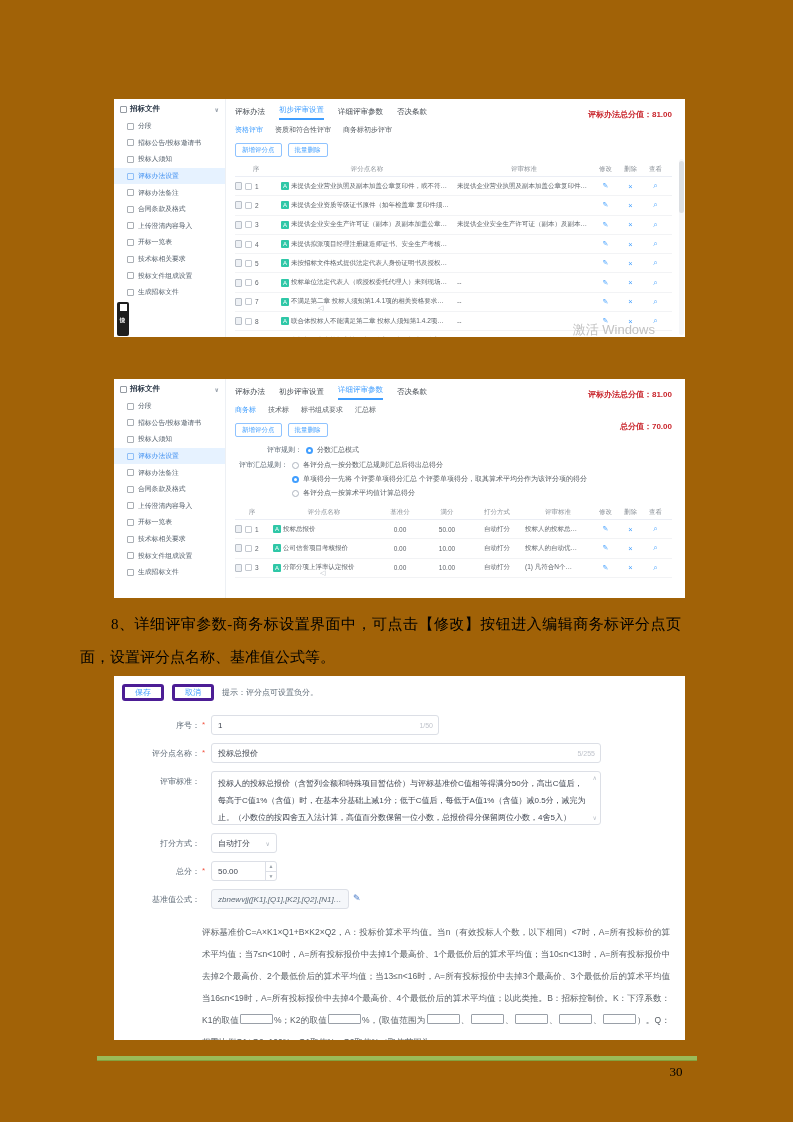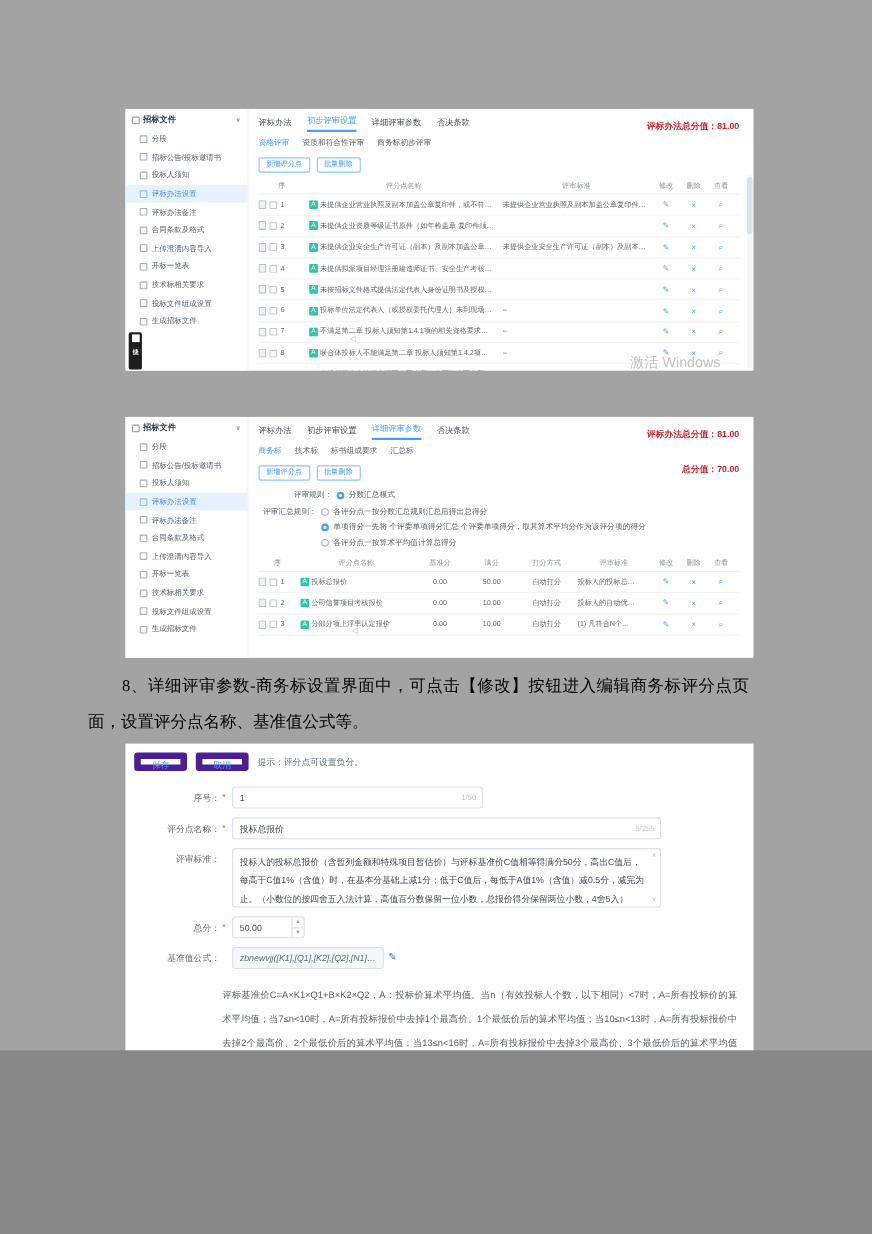--- a/index.html
+++ b/index.html
@@ -1,18 +1,18 @@
 <!DOCTYPE html>
 <html><head>
 <meta charset="utf-8">
 <style>
   * { margin:0; padding:0; box-sizing:border-box; }
   html,body { background:#888; }
   .page {
-    position:relative; width:793px; height:955px; margin:0 auto; background:#a3a3a3;
+    position:relative; width:793px; height:1122px; margin:0 auto; background:#a16207;
     font-family:"Liberation Sans","DejaVu Sans",sans-serif; overflow:hidden;
   }
   
   .shot { position:absolute; background:#fff; overflow:hidden; }
   #shot1 { left:114px; top:99px;  width:571px; height:238px; }
   #shot2 { left:114px; top:379px; width:571px; height:219px; }
 
   .sb { position:absolute; left:0; top:0; bottom:0; width:112px; border-right:1px solid #edf0f4; padding-top:3px; background:#fff; }
   .sb-head { display:flex; align-items:center; gap:3px; font-size:7.5px; color:#2d3a4a; font-weight:bold; padding:2px 6px 4px 6px; }
   .sb-head .chev { margin-left:auto; color:#9aa3ad; font-size:6px; }
@@ -68,21 +68,21 @@
 
   
   .para { position:absolute; left:80px; top:608px; width:601px;
     font-family:"Liberation Serif","DejaVu Serif",serif; font-size:15px; color:#000;
     line-height:33px; text-indent:31px; text-align:justify; }
 
   
   #modal { left:114px; top:676px; width:571px; height:364px; }
   .m-title { height:21px; background:#f6f7f9; border:1px solid #eceef1; display:flex; align-items:center; padding:0 8px; font-size:8.5px; color:#303133; }
   .m-bar { display:flex; align-items:center; gap:8px; margin:8px 0 14px 8px; }
-  .m-btn { border:6px solid #4c1d95; color:#409eff; font-size:8px; height:17px; padding:0 10px; border-radius:3px; background:#fff; }
+  .m-btn { border:3px solid #4c1d95; color:#409eff; font-size:8px; height:17px; padding:0 10px; border-radius:3px; background:#fff; }
   .m-hint { font-size:8px; color:#5f6b77; }
   .f-row { display:flex; align-items:flex-start; margin-bottom:8px; }
   .f-label { flex:0 0 86px; text-align:right; font-size:8px; color:#5f6b77; padding-top:5px; white-space:nowrap; }
   .star { color:#f25643; margin-left:2px; font-size:8px; padding-top:5px; width:7px; }
   .f-ctl { margin-left:2px; }
   .inp { border:1px solid #dcdfe6; border-radius:3px; height:20px; display:flex; align-items:center; padding:0 6px; font-size:8px; color:#3f4550; position:relative; background:#fff; }
   .counter { position:absolute; right:5px; color:#c0c4cc; font-size:7px; }
   .ta { border:1px solid #dcdfe6; border-radius:3px; width:390px; height:54px; padding:3px 14px 3px 6px; font-size:8px; color:#3f4550; line-height:17px; overflow:hidden; position:relative; }
   .ta .sarr { position:absolute; right:3px; color:#b8bec6; font-size:6px; line-height:6px; }
   .sel { width:66px; justify-content:space-between; }
@@ -572,20 +572,28 @@
     <div class="f-row">
       <span class="f-label">评审标准：</span>
       <span class="star"></span>
       <div class="f-ctl ta">
         <span>投标人的投标总报价（含暂列金额和特殊项目暂估价）与评标基准价C值相等得满分50分，高出C值后，每高于C值1%（含值）时，在基本分基础上减1分；低于C值后，每低于A值1%（含值）减0.5分，减完为止。（小数位的按四舍五入法计算，高值百分数保留一位小数，总报价得分保留两位小数，4舍5入）</span>
         <span class="sarr" style="top:3px;">∧</span>
         <span class="sarr" style="bottom:3px;">∨</span>
       </div>
     </div>
 
+    <div class="f-row">
+      <span class="f-label">打分方式：</span>
+      <span class="star"></span>
+      <div class="f-ctl inp sel">
+        <span>自动打分</span>
+        <span class="arrow">∨</span>
+      </div>
+    </div>
 
     <div class="f-row">
       <span class="f-label">总分：</span>
       <span class="star">*</span>
       <div class="f-ctl inp num">
         <span>50.00</span>
         <span class="stepper">
             <span>▲</span>
             <span>▼</span>
           </span>

